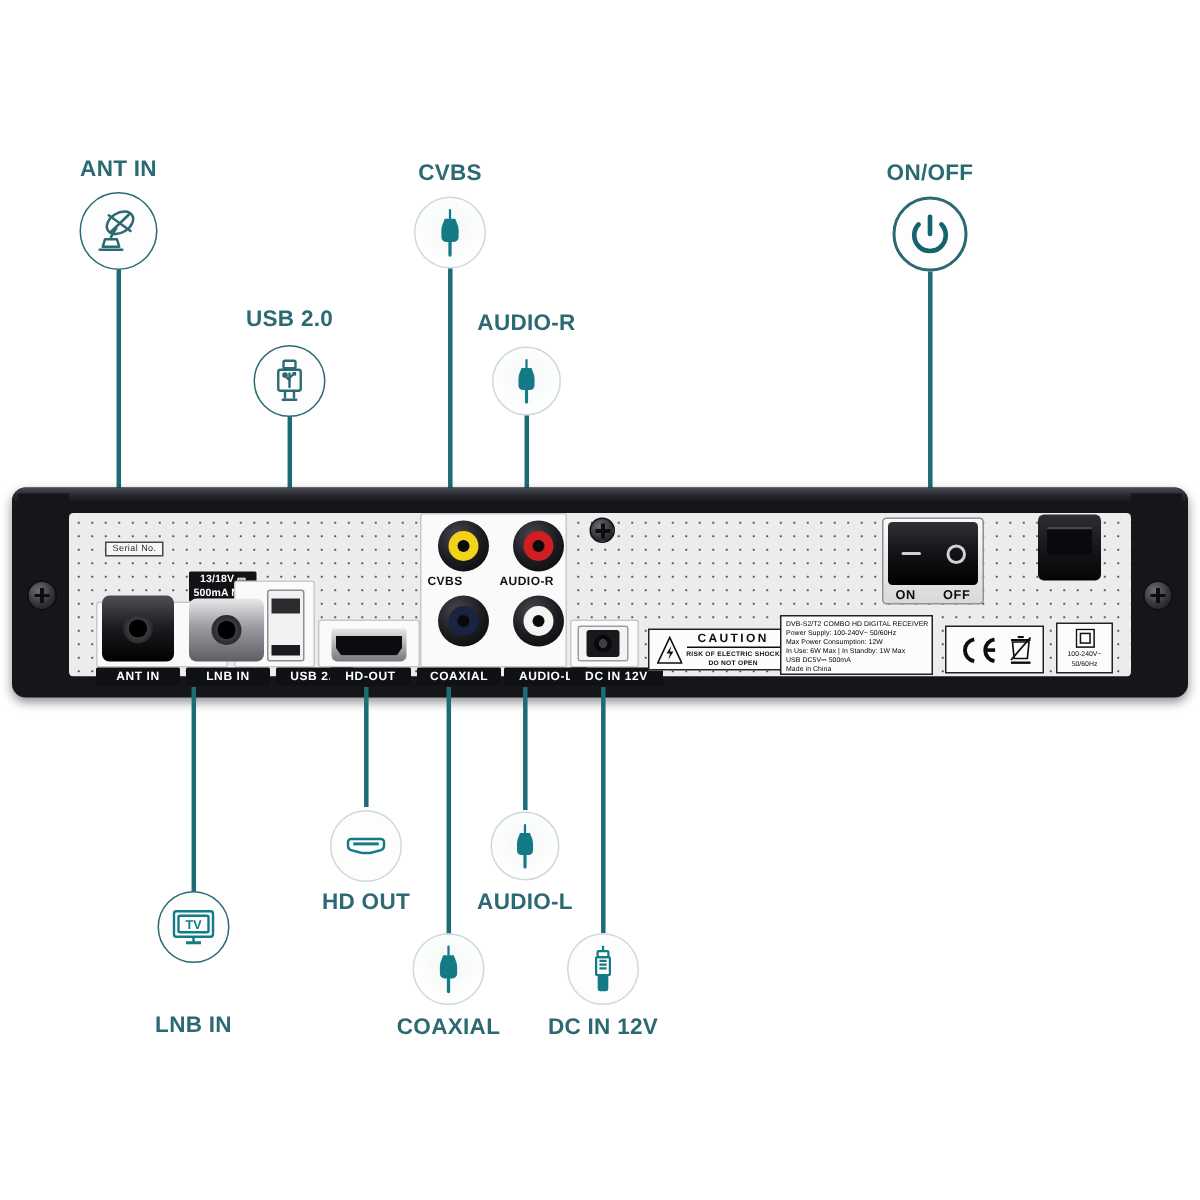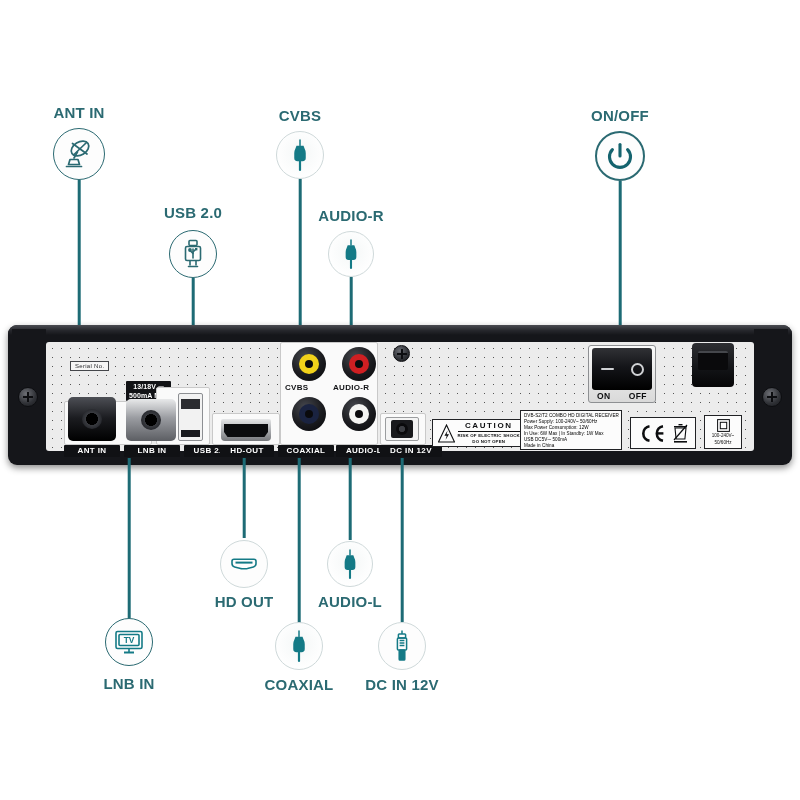--- a/index.html
+++ b/index.html
@@ -446,21 +446,21 @@
     <svg width="22" height="32" viewBox="0 0 22 32">
       <g stroke="#147a86" stroke-width="1.5" fill="#147a86" stroke-linecap="round">
         <line x1="11" y1="2" x2="11" y2="7"></line>
         <path d="M8.2 8h5.6l1.4 3.8H6.8z"></path>
         <rect x="6.4" y="11.8" width="9.2" height="9.4" rx="2.2"></rect>
         <line x1="11" y1="20.6" x2="11" y2="30" stroke-width="2.1"></line>
       </g>
     </svg>
   </div>
 
-  <div class="badge" style="left:129px;top:618px;width:48px;height:48px;">
+  <div class="badge" style="left:129px;top:594px;width:48px;height:48px;">
     <svg width="32" height="28" viewBox="0 0 32 28">
       <g fill="none" stroke="#147a86" stroke-width="1.6" stroke-linejoin="round">
         <rect x="3" y="3.5" width="26" height="17" rx="1.6"></rect>
         <rect x="6" y="6.5" width="20" height="11" rx="1"></rect>
         <line x1="11" y1="24.5" x2="21" y2="24.5" stroke-width="2"></line>
         <line x1="16" y1="20.5" x2="16" y2="24.5"></line>
       </g>
       <text x="16" y="15.4" font-family="Liberation Sans, sans-serif" font-size="8.4" font-weight="700" fill="#147a86" text-anchor="middle">TV</text>
     </svg>
   </div>

